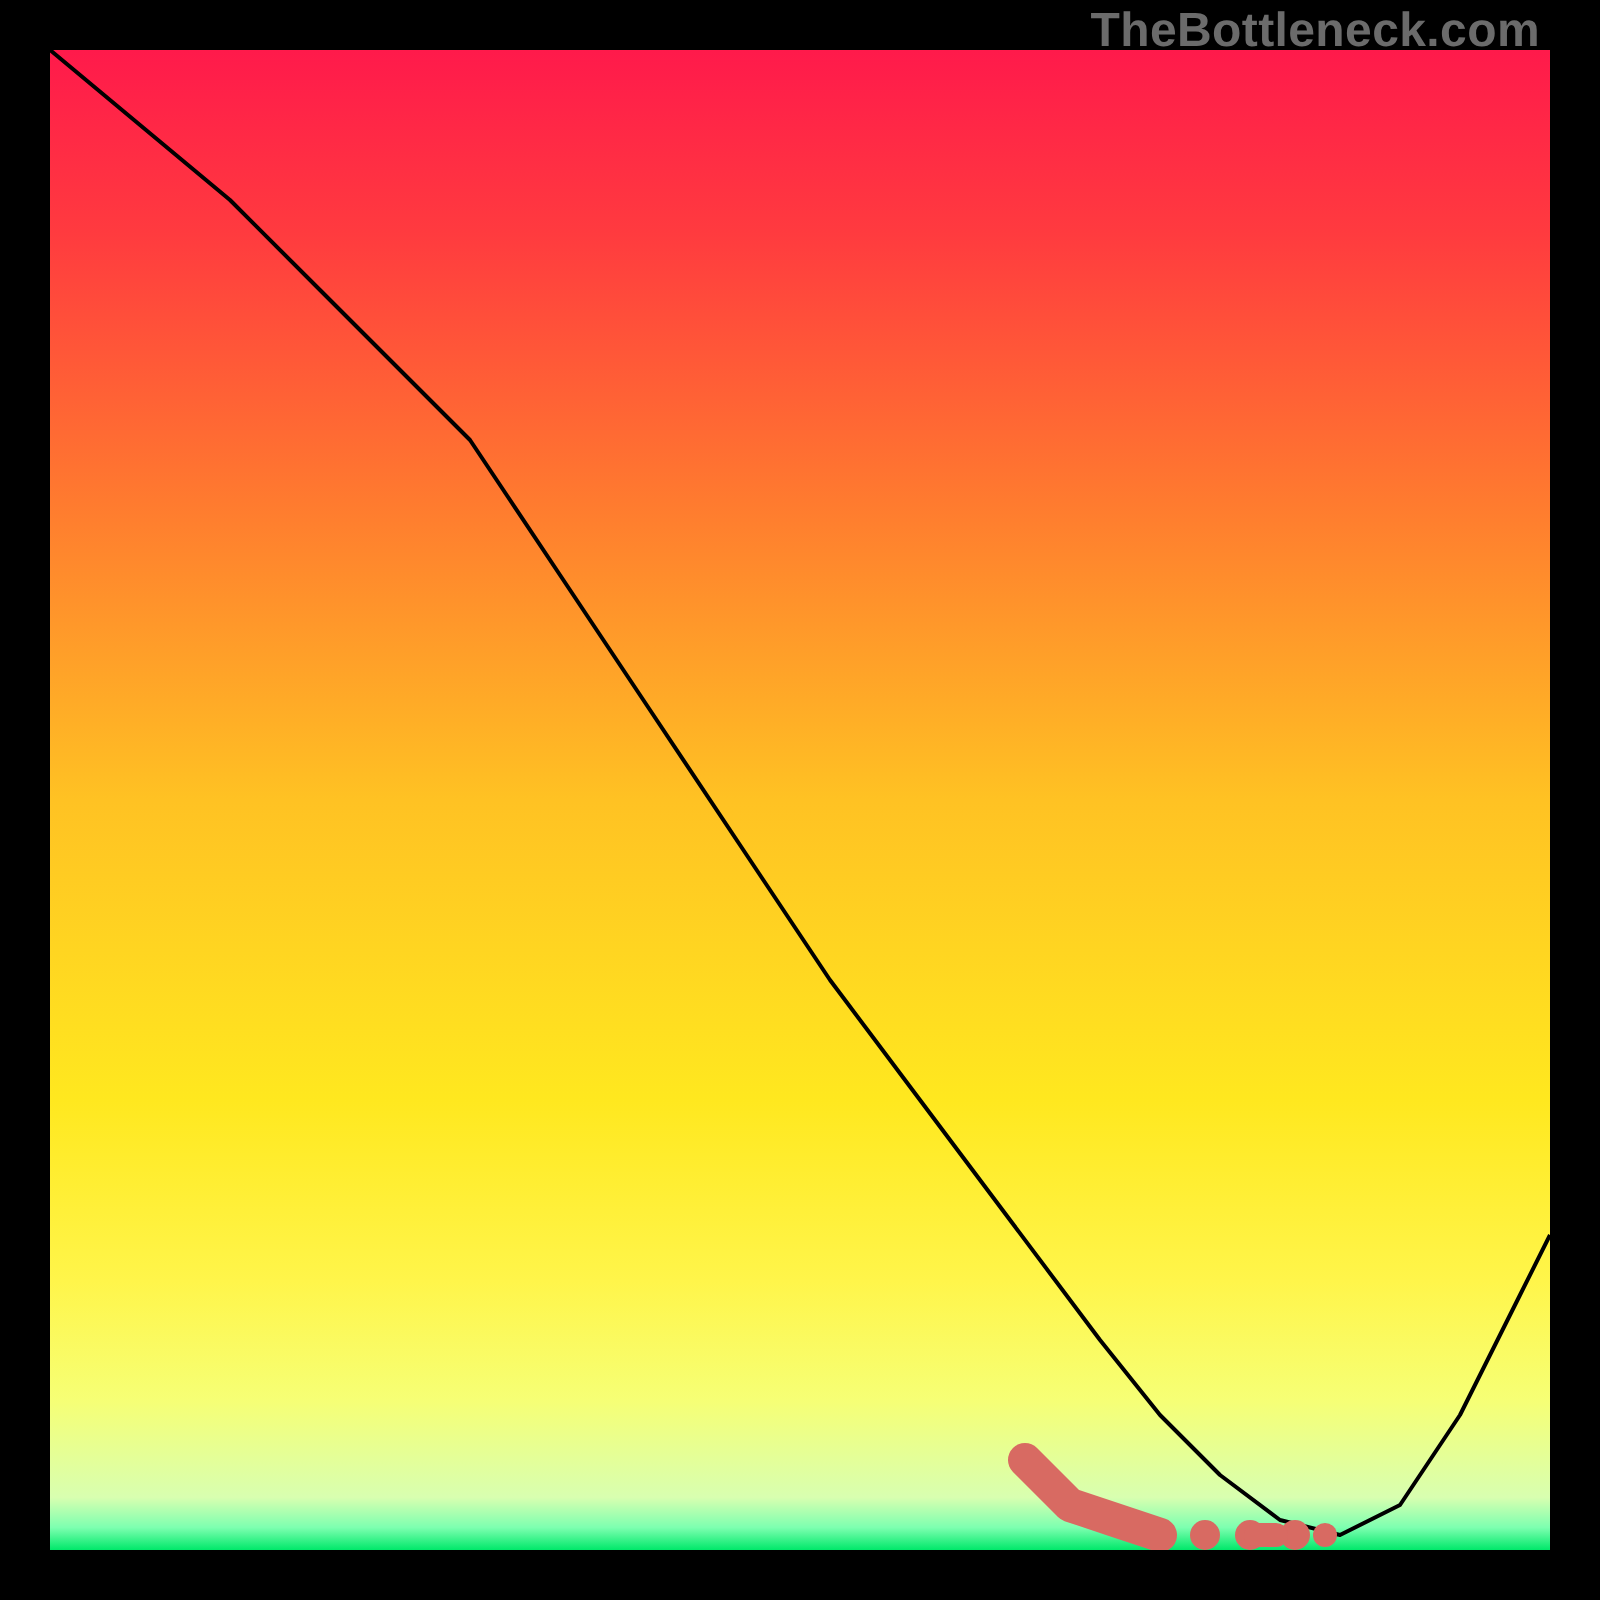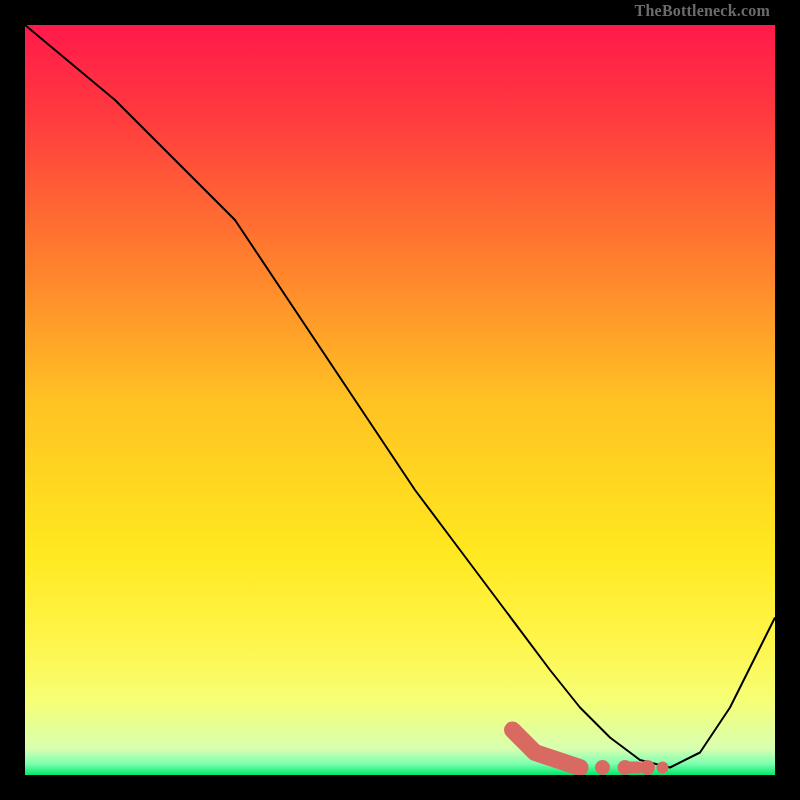--- a/index.html
+++ b/index.html
@@ -23,22 +23,22 @@
     left: 0;
     top: 0;
     width: 750px;
     height: 750px;
     overflow: hidden;
   }
   .watermark {
     position: absolute;
     top: 2px;
     right: 30px;
-    font-family: Liberation Serif, serif;
-    font-size: 16px;
+    font-family: Liberation Sans, sans-serif;
+    font-size: 24px;
     font-weight: bold;
     color: #6b6b6b;
     letter-spacing: 0.2px;
     text-align: right;
   }
 </style>
 </head>
 <body>
 
 <div class="frame">

